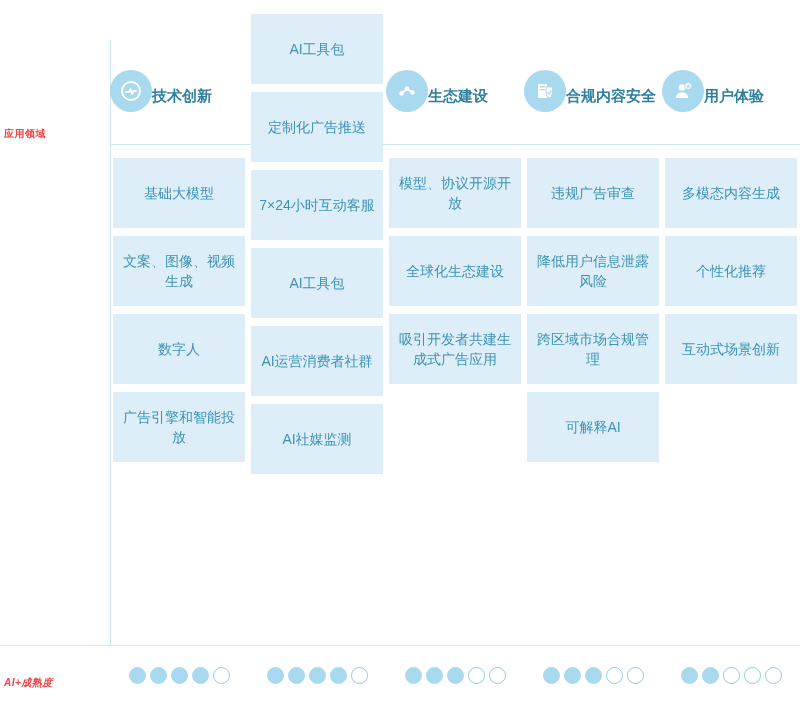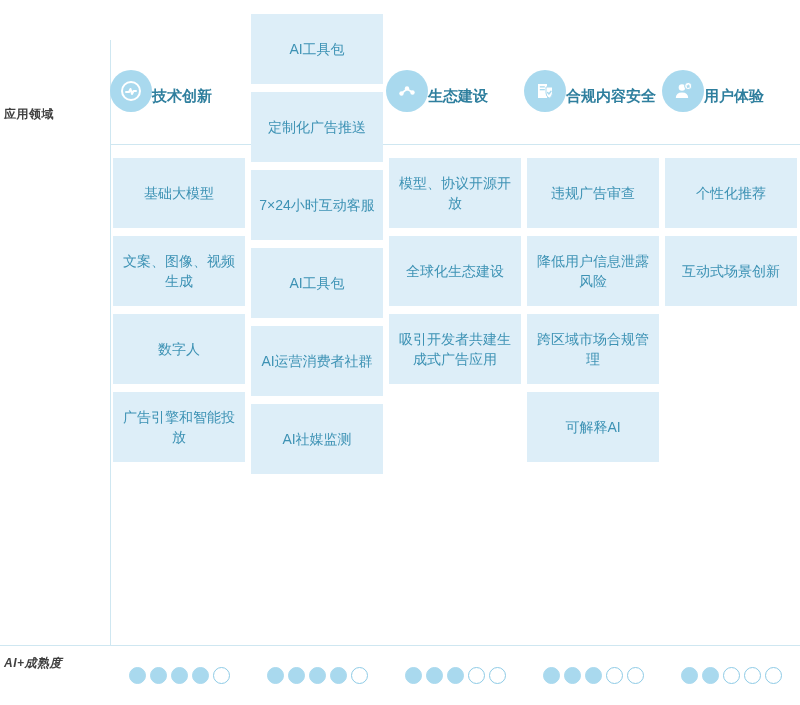--- a/index.html
+++ b/index.html
@@ -24,24 +24,25 @@
     position: absolute;
     left: 0;
     top: 0;
     width: 110px;
     height: 705px;
   }
   .row-label {
     position: absolute;
     left: 4px;
     width: 100px;
-    font-size: 12px;
+    font-size: 10px;
     font-weight: bold;
-    color: #404040;
+    color: #ef4444;
     letter-spacing: 0.5px;
+    margin-top: 21px;
   }
   .row-label.domain { top: 106px; }
   .row-label.maturity { top: 655px; font-style: italic; }
 
   
   .v-divider {
     position: absolute;
     left: 110px;
     top: 40px;
     width: 1px;
@@ -260,20 +261,21 @@
           <svg width="24" height="24" viewBox="0 0 24 24" fill="#ffffff">
             <circle cx="11" cy="8.5" r="3.3"></circle>
             <path d="M4.8 19 Q4.8 13.4 11 13.4 Q17.2 13.4 17.2 19 Z"></path>
             <circle cx="17.2" cy="7" r="3.6" fill="#ffffff" stroke="#a9d9ee" stroke-width="1"></circle>
             <polygon points="17.2,5 17.9,6.5 19.4,6.7 18.3,7.8 18.6,9.3 17.2,8.6 15.8,9.3 16.1,7.8 15,6.7 16.5,6.5" fill="#a9d9ee"></polygon>
           </svg>
         </div>
         <div class="col-title">用户体验</div>
       </div>
       <div class="cells">
+        <div class="cell">多模态内容生成</div>
         <div class="cell">个性化推荐</div>
         <div class="cell">互动式场景创新</div>
         <div class="cell empty"></div>
         <div class="cell empty"></div>
         <div class="cell empty"></div>
       </div>
     </div>
 
   </div>
 

